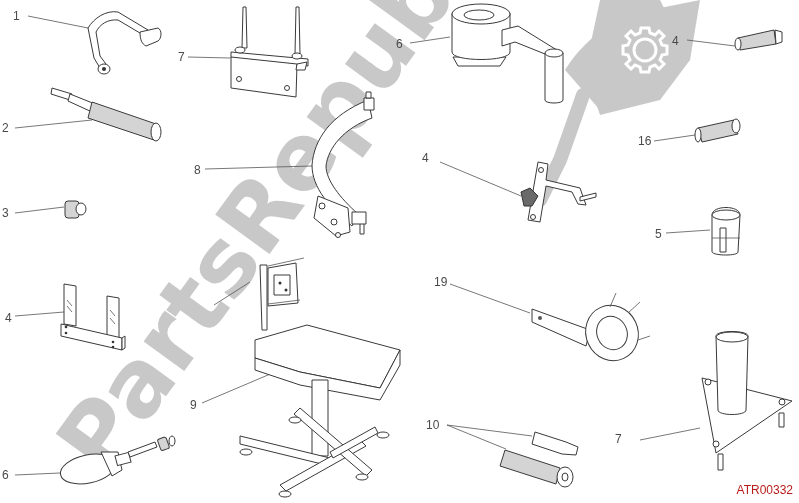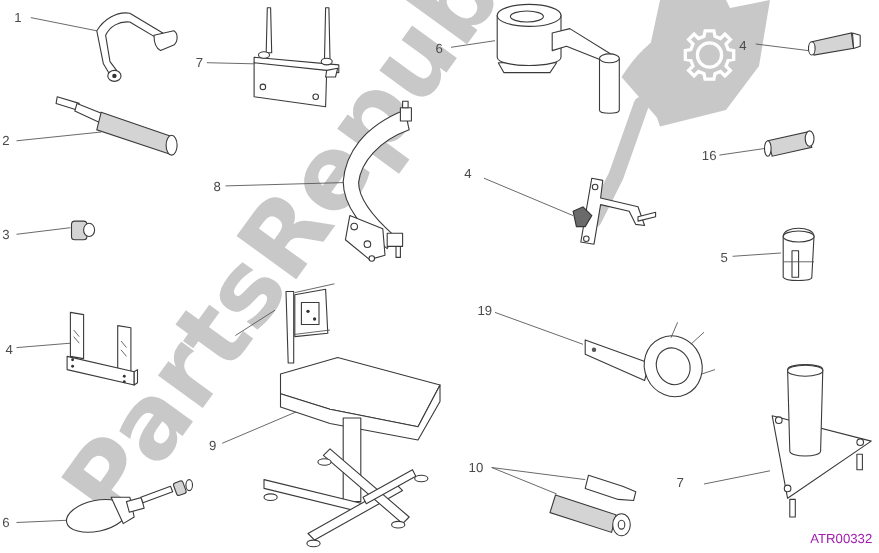--- a/index.html
+++ b/index.html
@@ -2,21 +2,21 @@
 <html><head>
   <meta charset="utf-8">
   <style>
     html, body { margin: 0; padding: 0; background: #ffffff; }
     body { width: 799px; height: 503px; overflow: hidden; position: relative;
            font-family: "Liberation Sans", sans-serif; }
     #stage { position: absolute; left: 0; top: 0; width: 799px; height: 503px; }
     svg.layer { position: absolute; left: 0; top: 0; width: 799px; height: 503px; }
     .callout { position: absolute; font-size: 12px; color: #4a4a4a; line-height: 12px;
                font-family: "Liberation Sans", sans-serif; cursor: pointer; }
-    .docid { position: absolute; right: 6px; bottom: 6px; font-size: 12px; color: #a21caf;
+    .docid { position: absolute; right: 6px; bottom: 6px; font-size: 12px; color: #b91c1c;
              font-family: "Liberation Sans", sans-serif; }
     .wm-text { font-family: "DejaVu Sans", sans-serif; font-weight: bold; }
     .tool { stroke: #3a3a3a; stroke-width: 1; fill: #ffffff; stroke-linejoin: round; }
     .tool-thin { stroke: #555; stroke-width: 0.8; fill: none; }
     .knurl { fill: #d4d4d4; stroke: #3a3a3a; stroke-width: 1; }
     .leader { stroke: #555; stroke-width: 0.8; fill: none; }
   </style>
 </head>
 <body>
 

